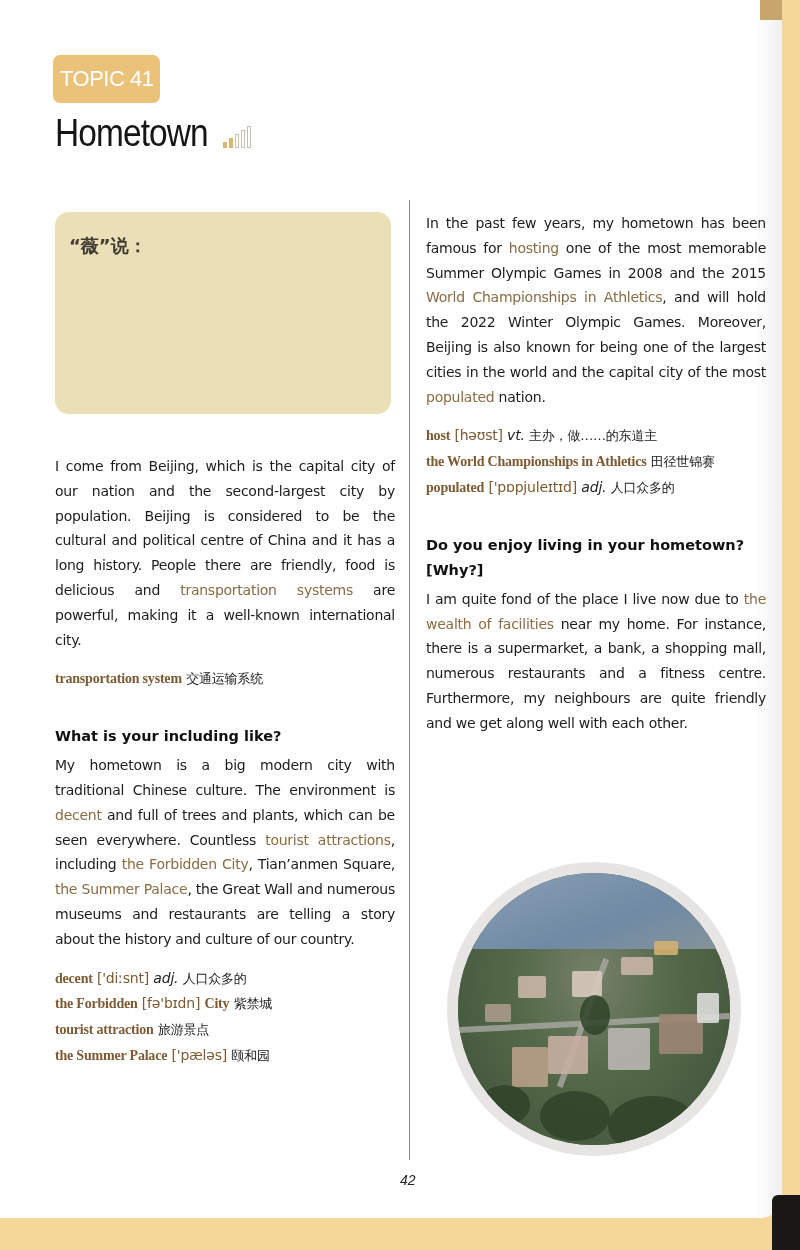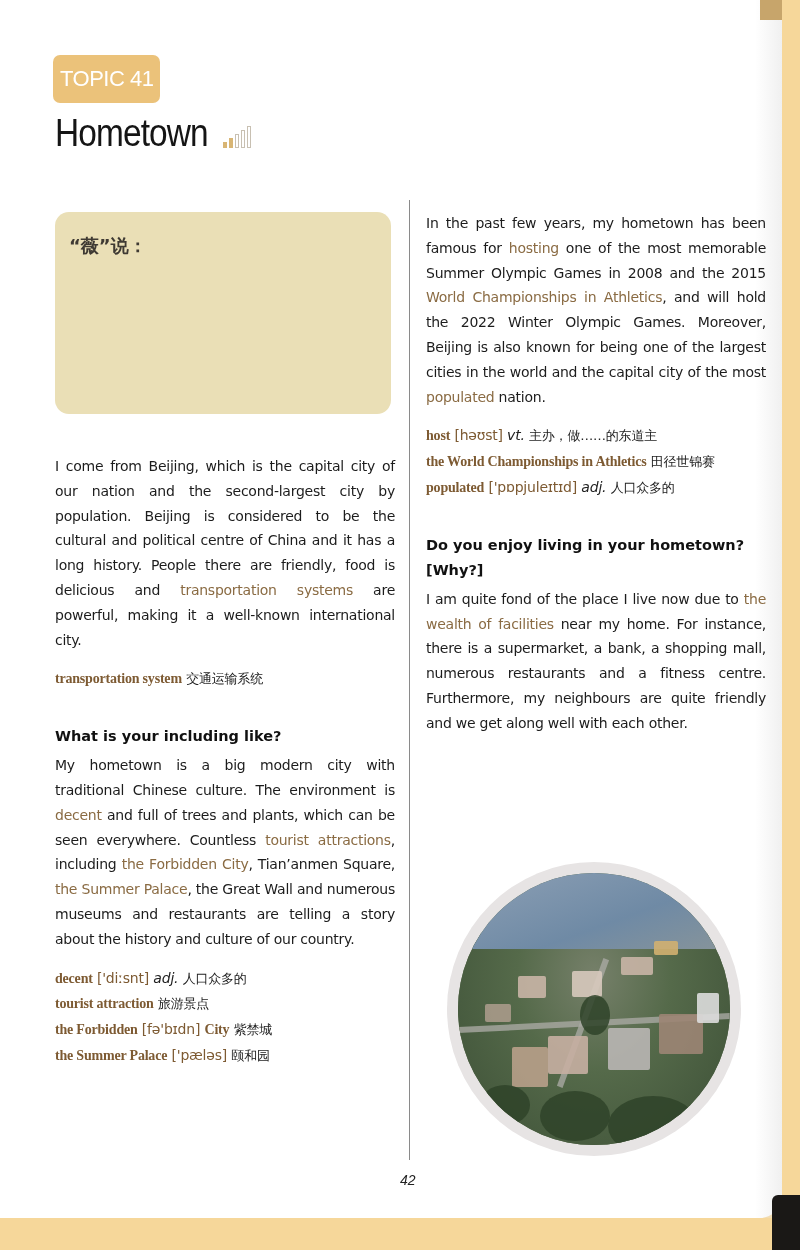--- a/index.html
+++ b/index.html
@@ -135,22 +135,22 @@
         <p class="p"><span>I come from Beijing, which is the capital city of our nation and the second-largest city by population. Beijing is considered to be the cultural and political centre of China and it has a long history. People there are friendly, food is delicious and </span><span class="hl">transportation systems</span><span> are powerful, making it a well-known international city.</span></p>
         <div class="vocab">
           <p class="v"><span class="w">transportation system</span> <span class="zh">交通运输系统</span></p>
         </div>
       </div>
     <div class="gap-q">
         <p class="q">What is your including like?</p>
         <p class="p"><span>My hometown is a big modern city with traditional Chinese culture. The environment is </span><span class="hl">decent</span><span> and full of trees and plants, which can be seen everywhere. Countless </span><span class="hl">tourist attractions</span><span>, including </span><span class="hl">the Forbidden City</span><span>, Tian’anmen Square, </span><span class="hl">the Summer Palace</span><span>, the Great Wall and numerous museums and restaurants are telling a story about the history and culture of our country.</span></p>
         <div class="vocab">
           <p class="v"><span class="w">decent</span> <span class="ph">['diːsnt]</span> <span class="pos">adj.</span> <span class="zh">人口众多的</span></p>
+          <p class="v"><span class="w">the Forbidden</span> <span class="ph">[fə'bɪdn]</span> <span class="w">City</span> <span class="zh">紫禁城</span></p>
           <p class="v"><span class="w">tourist attraction</span> <span class="zh">旅游景点</span></p>
-          <p class="v"><span class="w">the Forbidden</span> <span class="ph">[fə'bɪdn]</span> <span class="w">City</span> <span class="zh">紫禁城</span></p>
           <p class="v"><span class="w">the Summer Palace</span> <span class="ph">['pæləs]</span> <span class="zh">颐和园</span></p>
         </div>
       </div>
   </div>
 
   <div class="divider"></div>
 
   <div class="col right-col">
     <div>
         <p class="p"><span>In the past few years, my hometown has been famous for </span><span class="hl">hosting</span><span> one of the most memorable Summer Olympic Games in 2008 and the 2015 </span><span class="hl">World Championships in Athletics</span><span>, and will hold the 2022 Winter Olympic Games. Moreover, Beijing is also known for being one of the largest cities in the world and the capital city of the most </span><span class="hl">populated</span><span> nation.</span></p>

